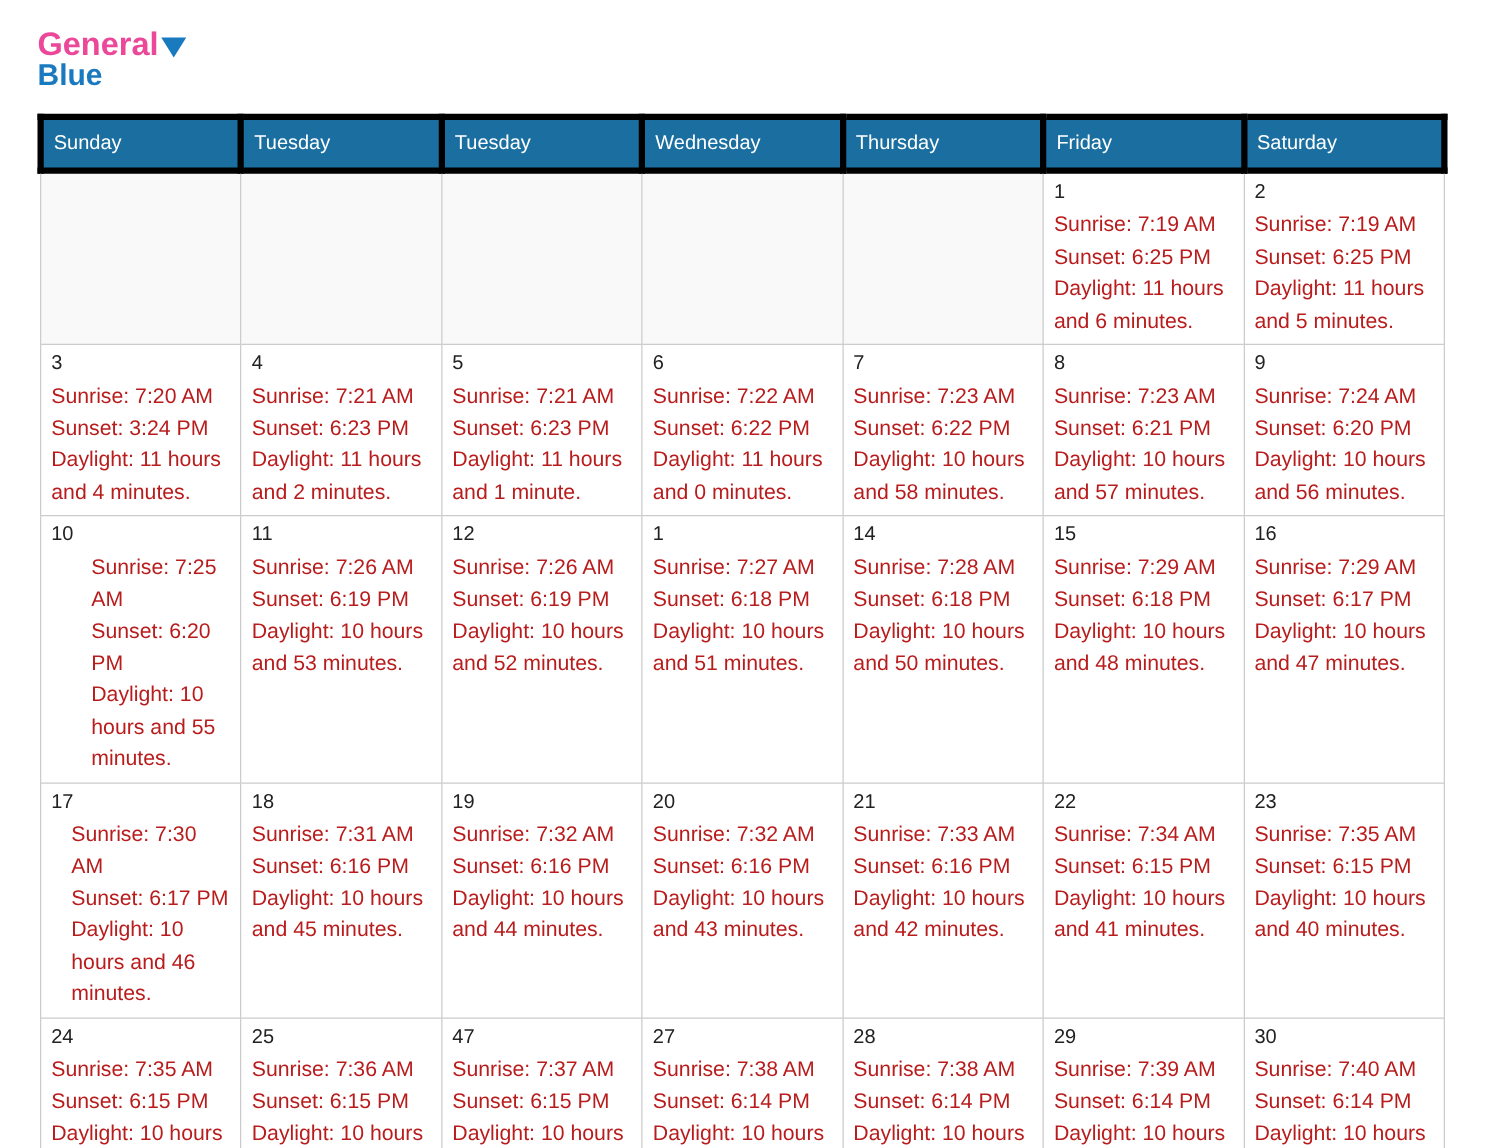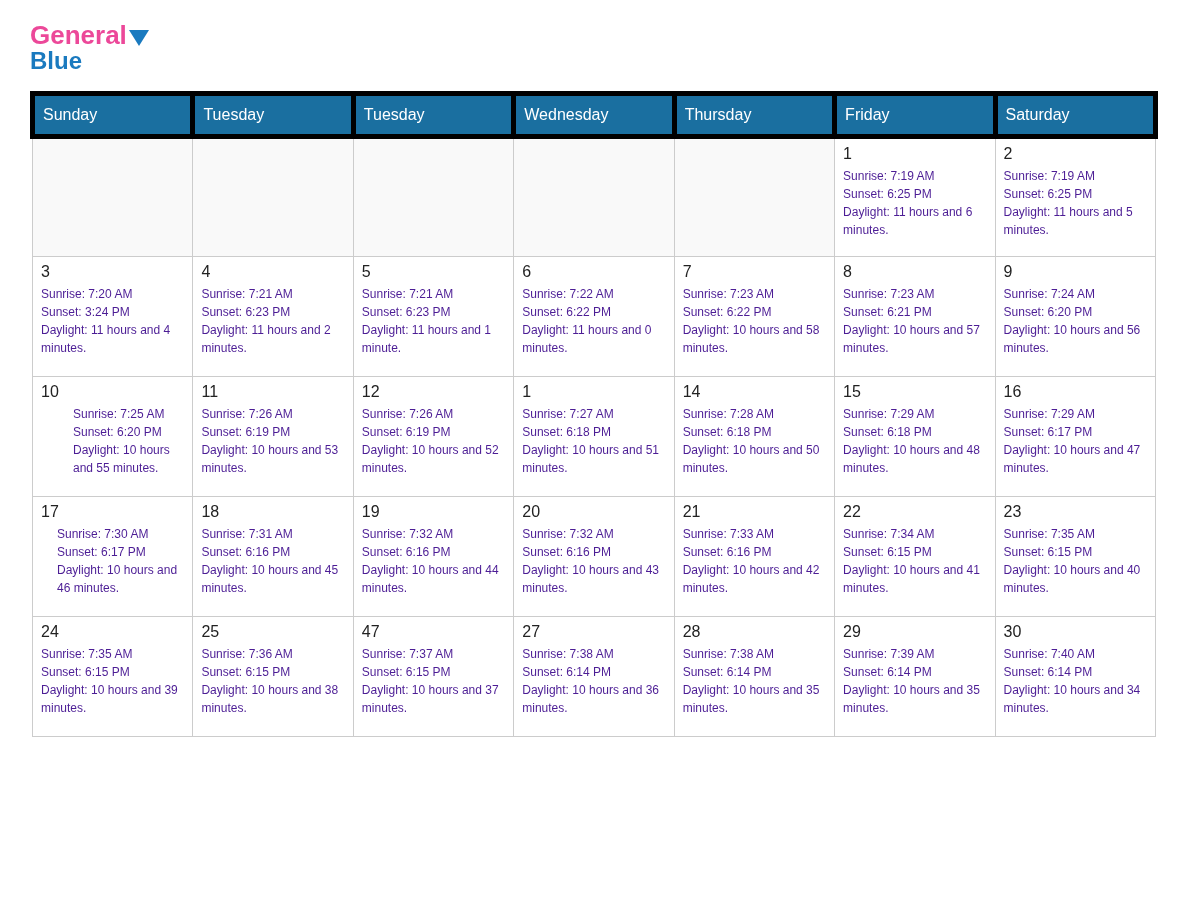--- a/index.html
+++ b/index.html
@@ -83,22 +83,22 @@
       border-top: 3px solid #1a6fa0;
     }
     .calendar-table tbody tr td .day-num {
       font-size: 16px;
       color: #222;
       font-weight: normal;
       display: block;
       margin-bottom: 4px;
     }
     .calendar-table tbody tr td .day-info {
-      font-size: 12px;
-      color: #4c1d95;
+      font-size: 17px;
+      color: #b91c1c;
       line-height: 1.5;
     }
     .empty-cell {
       background: #f9f9f9;
     }
     tr.week-row td {
       border-top: 2px solid #1a6fa0;
     }
   </style>
 </head>

